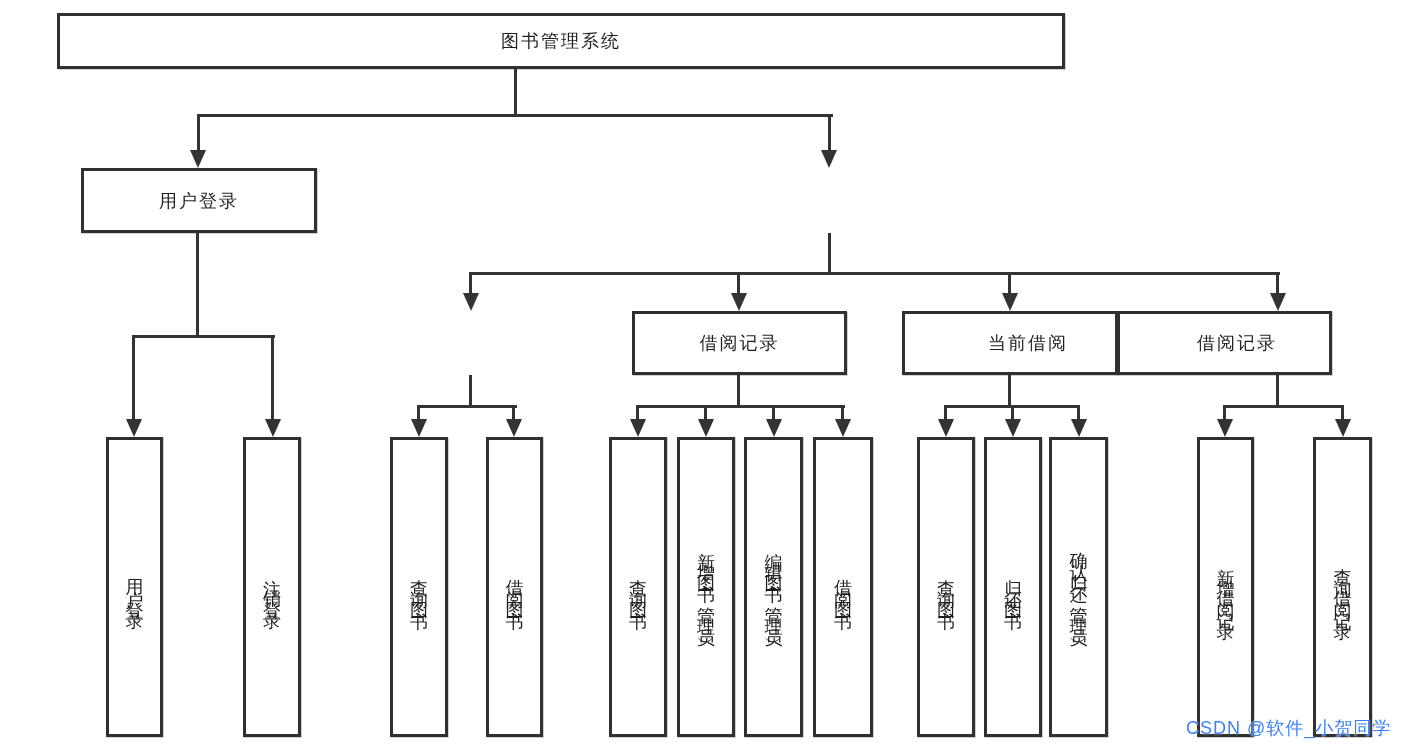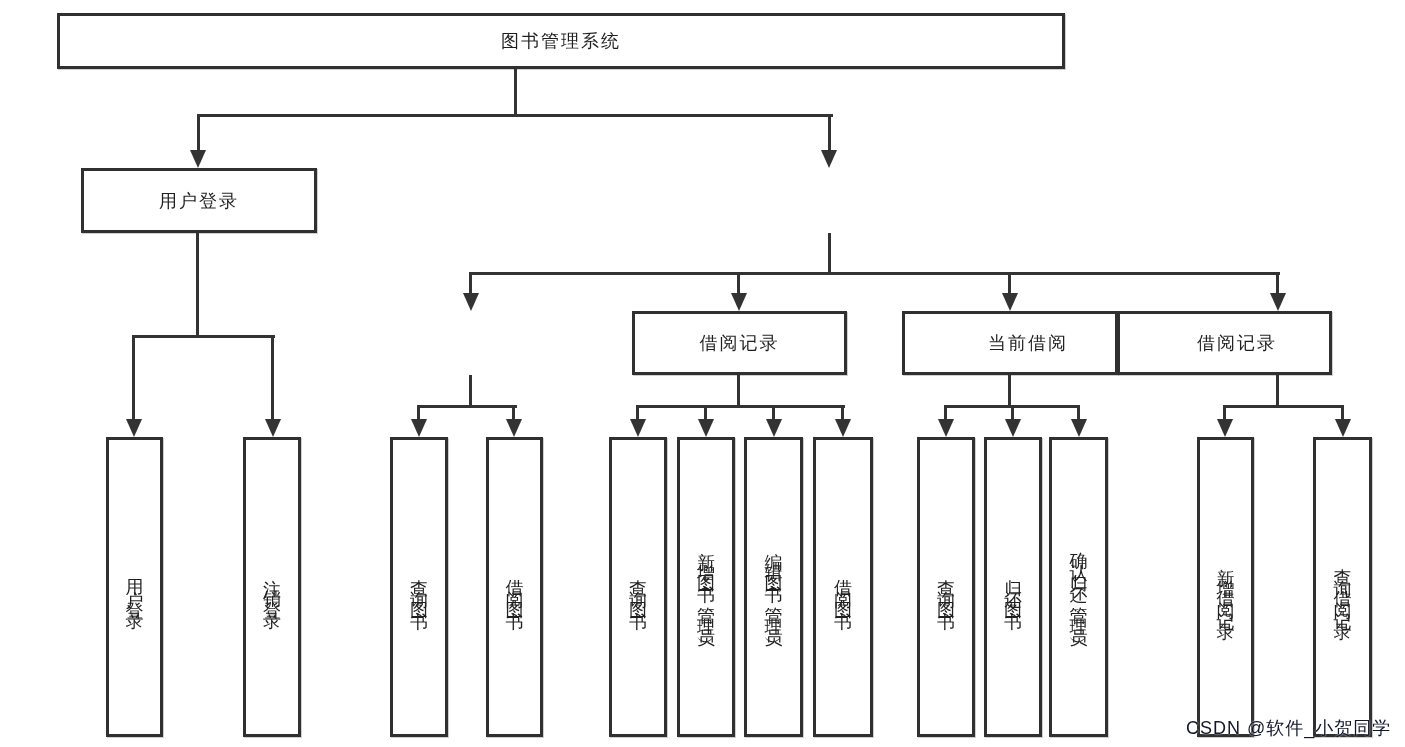--- a/index.html
+++ b/index.html
@@ -17,21 +17,21 @@
     letter-spacing:11px;top:437px;height:300px;
   }
   .line{position:absolute;background:#333333;}
   .arr{
     position:absolute;width:0;height:0;
     border-left:8px solid transparent;border-right:8px solid transparent;
     border-top:18px solid #333333;
   }
   .watermark{
     position:absolute;left:1186px;top:716px;z-index:5;
-    font-size:18px;color:#0f172a;letter-spacing:1px;
+    font-size:18px;color:#3b82f6;letter-spacing:1px;
     text-shadow:0 0 2px #ffffff;white-space:nowrap;text-align:center;
   }
 </style>
 </head>
 <body>
 
 <div class="canvas">
 
   <div class="node" style="left:12px;top:13px;width:1008px;height:56px;margin-left:45px;">图书管理系统</div>
 

